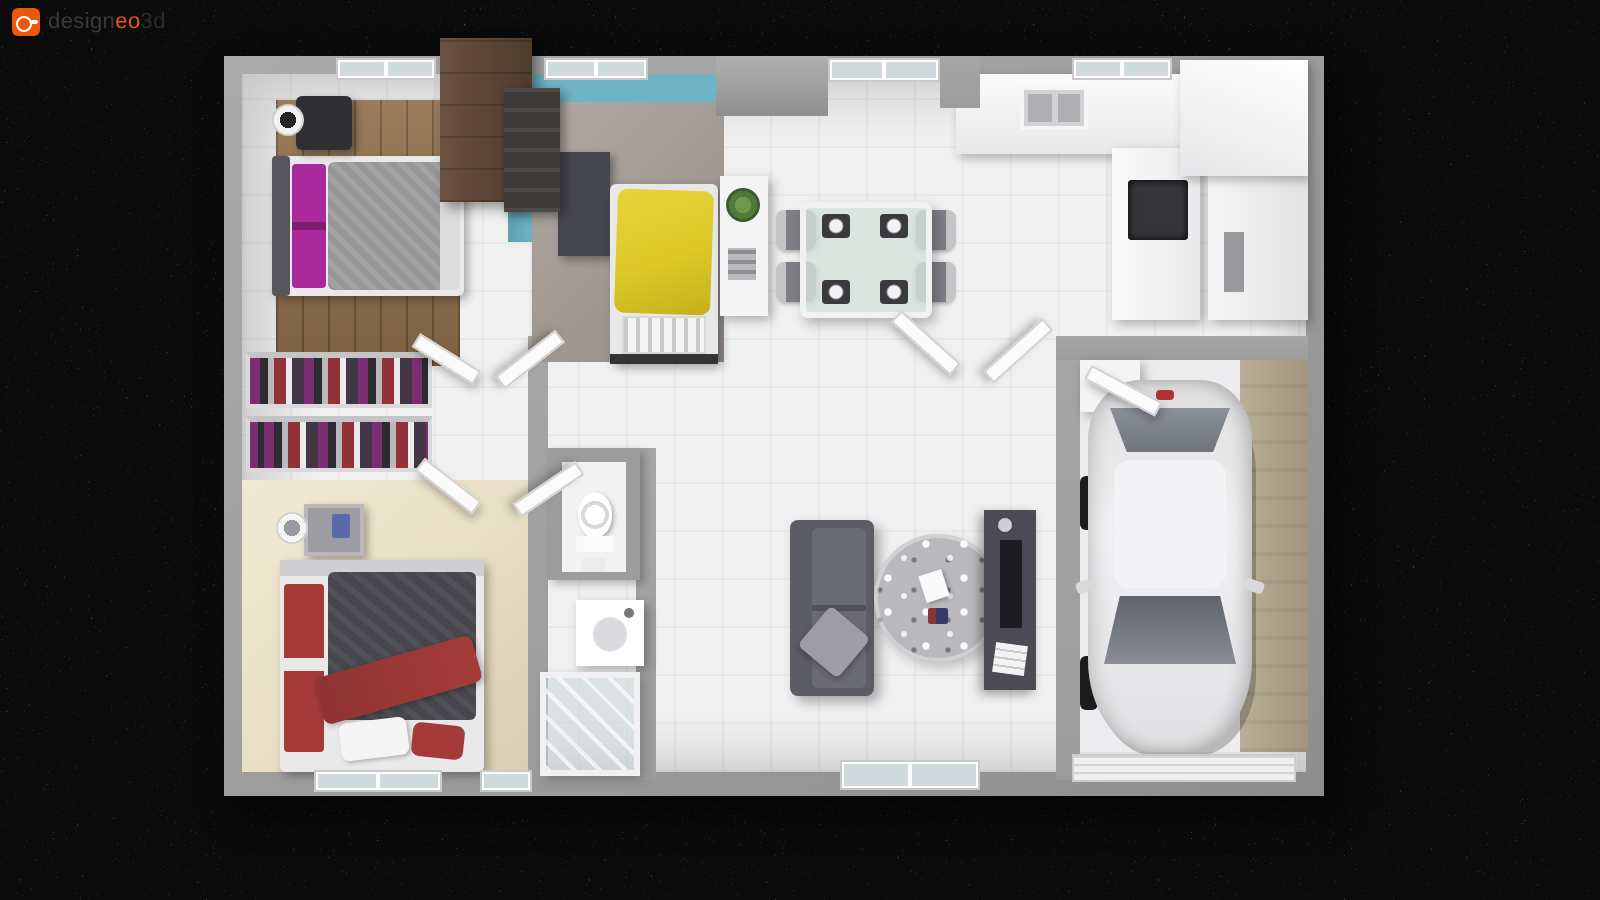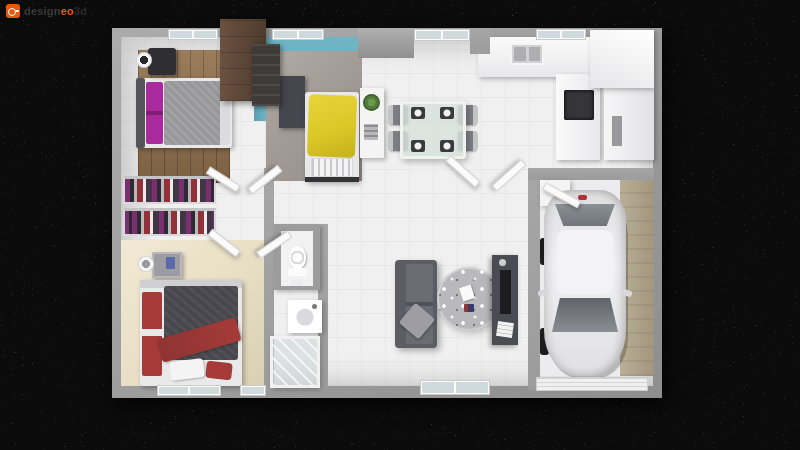--- a/index.html
+++ b/index.html
@@ -4,21 +4,21 @@
 <style>
   html,body{margin:0;padding:0;background:#000;}
   .stage{position:relative;width:800px;height:450px;overflow:hidden;background:var(--background,#0b0b0b);
          font-family:"Liberation Sans",sans-serif;}
   .a{position:absolute;}
   
   .logo{left:6px;top:4px;display:flex;align-items:center;gap:4px;z-index:20;}
   .logo-mark{width:14px;height:14px;border-radius:3px;background:var(--logo-orange);position:relative;}
   .logo-mark i{position:absolute;left:2px;top:4px;width:6px;height:6px;border:1.6px solid #fff;border-radius:50%;}
   .logo-mark b{position:absolute;right:1px;top:6px;width:4px;height:2px;background:#fff;border-radius:1px;}
-  .logo-text{font-size:11px;font-weight:700;letter-spacing:.2px;}
+  .logo-text{font-size:11px;font-weight:400;letter-spacing:.2px;}
   .lt-design{color:var(--logo-text);} .lt-eo{color:var(--logo-orange);} .lt-3d{color:var(--logo-text-dim);}
   
   .plan{left:112px;top:28px;width:550px;height:370px;background:linear-gradient(145deg,#ababab,var(--wall) 55%,#8e8e8e);
         box-shadow:6px 8px 14px rgba(0,0,0,.65);z-index:2;}
   .floor{left:9px;top:9px;width:532px;height:349px;background:var(--floor);
          background-image:repeating-linear-gradient(0deg,rgba(0,0,0,.035) 0 1px,transparent 1px 24px),
                           repeating-linear-gradient(90deg,rgba(0,0,0,.035) 0 1px,transparent 1px 24px);
          box-shadow:inset 16px 12px 26px rgba(0,0,0,.14),inset -12px -10px 22px rgba(0,0,0,.12);}
   .wallseg{background:linear-gradient(180deg,#a6a6a6,var(--wall));}
   

